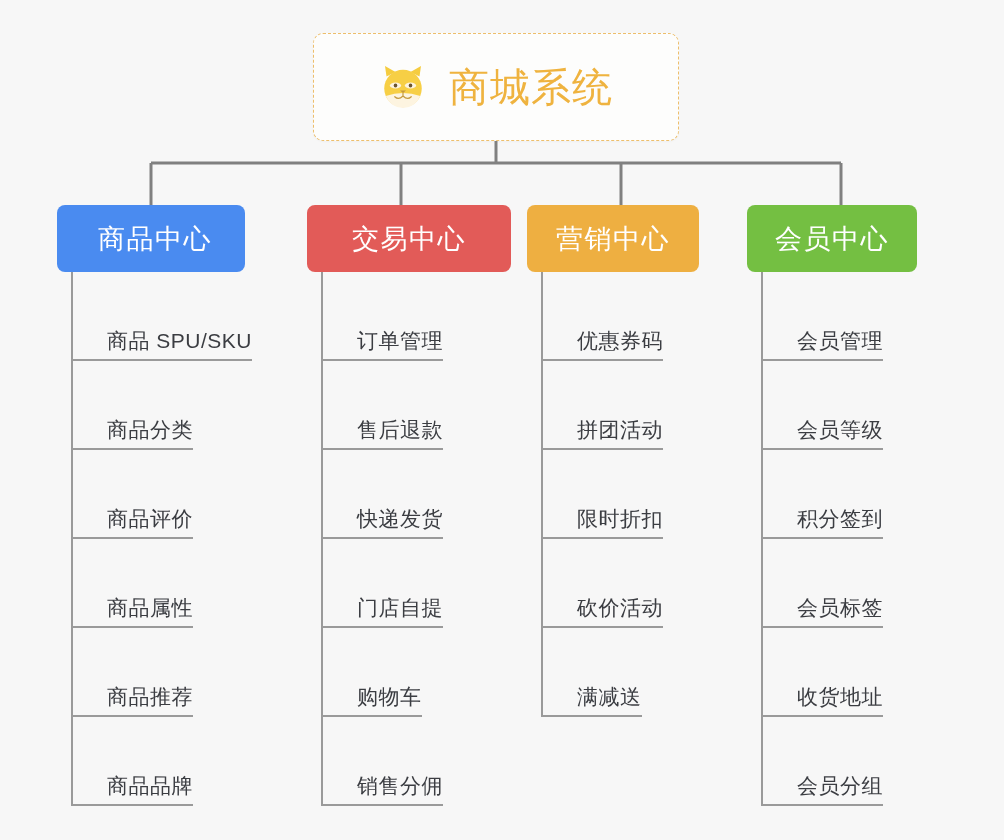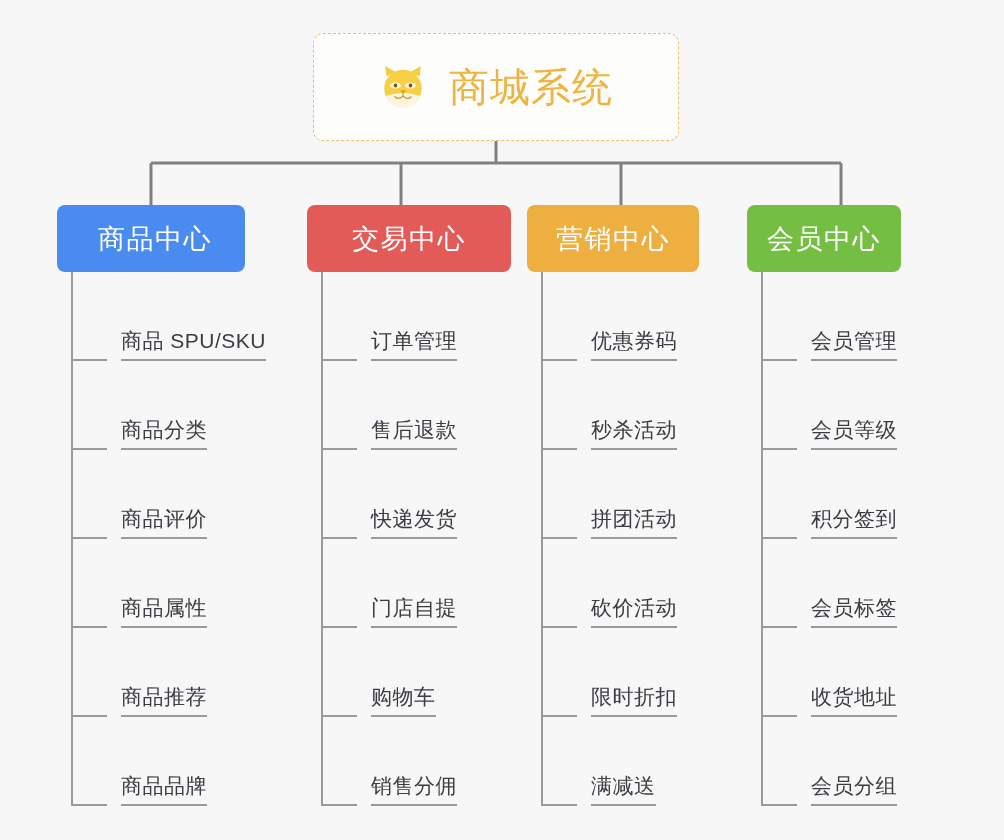--- a/index.html
+++ b/index.html
@@ -85,40 +85,40 @@
     align-items: center;
     justify-content: center;
     color: #ffffff;
     font-size: 27px;
     letter-spacing: 1.5px;
     box-sizing: border-box;
   }
   .col-0 .cat-box { width: 188px; padding-left: 8px; }
   .col-1 .cat-box { width: 204px; }
   .col-2 .cat-box { width: 172px; }
-  .col-3 .cat-box { width: 154px; }
+  .col-3 .cat-box { width: 170px; }
 
   
   .items {
     position: relative;
     margin-left: 14px;
     padding-left: 0;
     border-left: 2px solid #9a9a9a;
     margin-top: 0;
   }
   .item {
     position: relative;
     height: 89px;
     display: flex;
     align-items: flex-end;
     box-sizing: border-box;
   }
   .item-label {
     display: inline-block;
-    margin-left: 48px;
+    margin-left: 34px;
     padding-bottom: 6px;
     border-bottom: 2px solid #9a9a9a;
     font-size: 21px;
     color: #3b3d42;
     line-height: 1.15;
     white-space: nowrap;
     letter-spacing: 0.5px;
   }
   
   .item-stub {
@@ -239,33 +239,29 @@
       <div class="cat-box" style="background:#eeaf41">
         <span>营销中心</span>
       </div>
       <div class="items">
         <div class="item">
           <span class="item-stub"></span>
           <span class="item-label">优惠券码</span>
         </div>
         <div class="item">
           <span class="item-stub"></span>
-          <span class="item-label">秒杀活动</span>
-        </div>
-        <div class="item">
-          <span class="item-stub"></span>
           <span class="item-label">拼团活动</span>
         </div>
         <div class="item">
           <span class="item-stub"></span>
+          <span class="item-label">限时折扣</span>
+        </div>
+        <div class="item">
+          <span class="item-stub"></span>
           <span class="item-label">砍价活动</span>
-        </div>
-        <div class="item">
-          <span class="item-stub"></span>
-          <span class="item-label">限时折扣</span>
         </div>
         <div class="item">
           <span class="item-stub"></span>
           <span class="item-label">满减送</span>
         </div>
       </div>
     </div>
 
     <div class="column col-3">
       <div class="cat-box" style="background:#74bf42">

